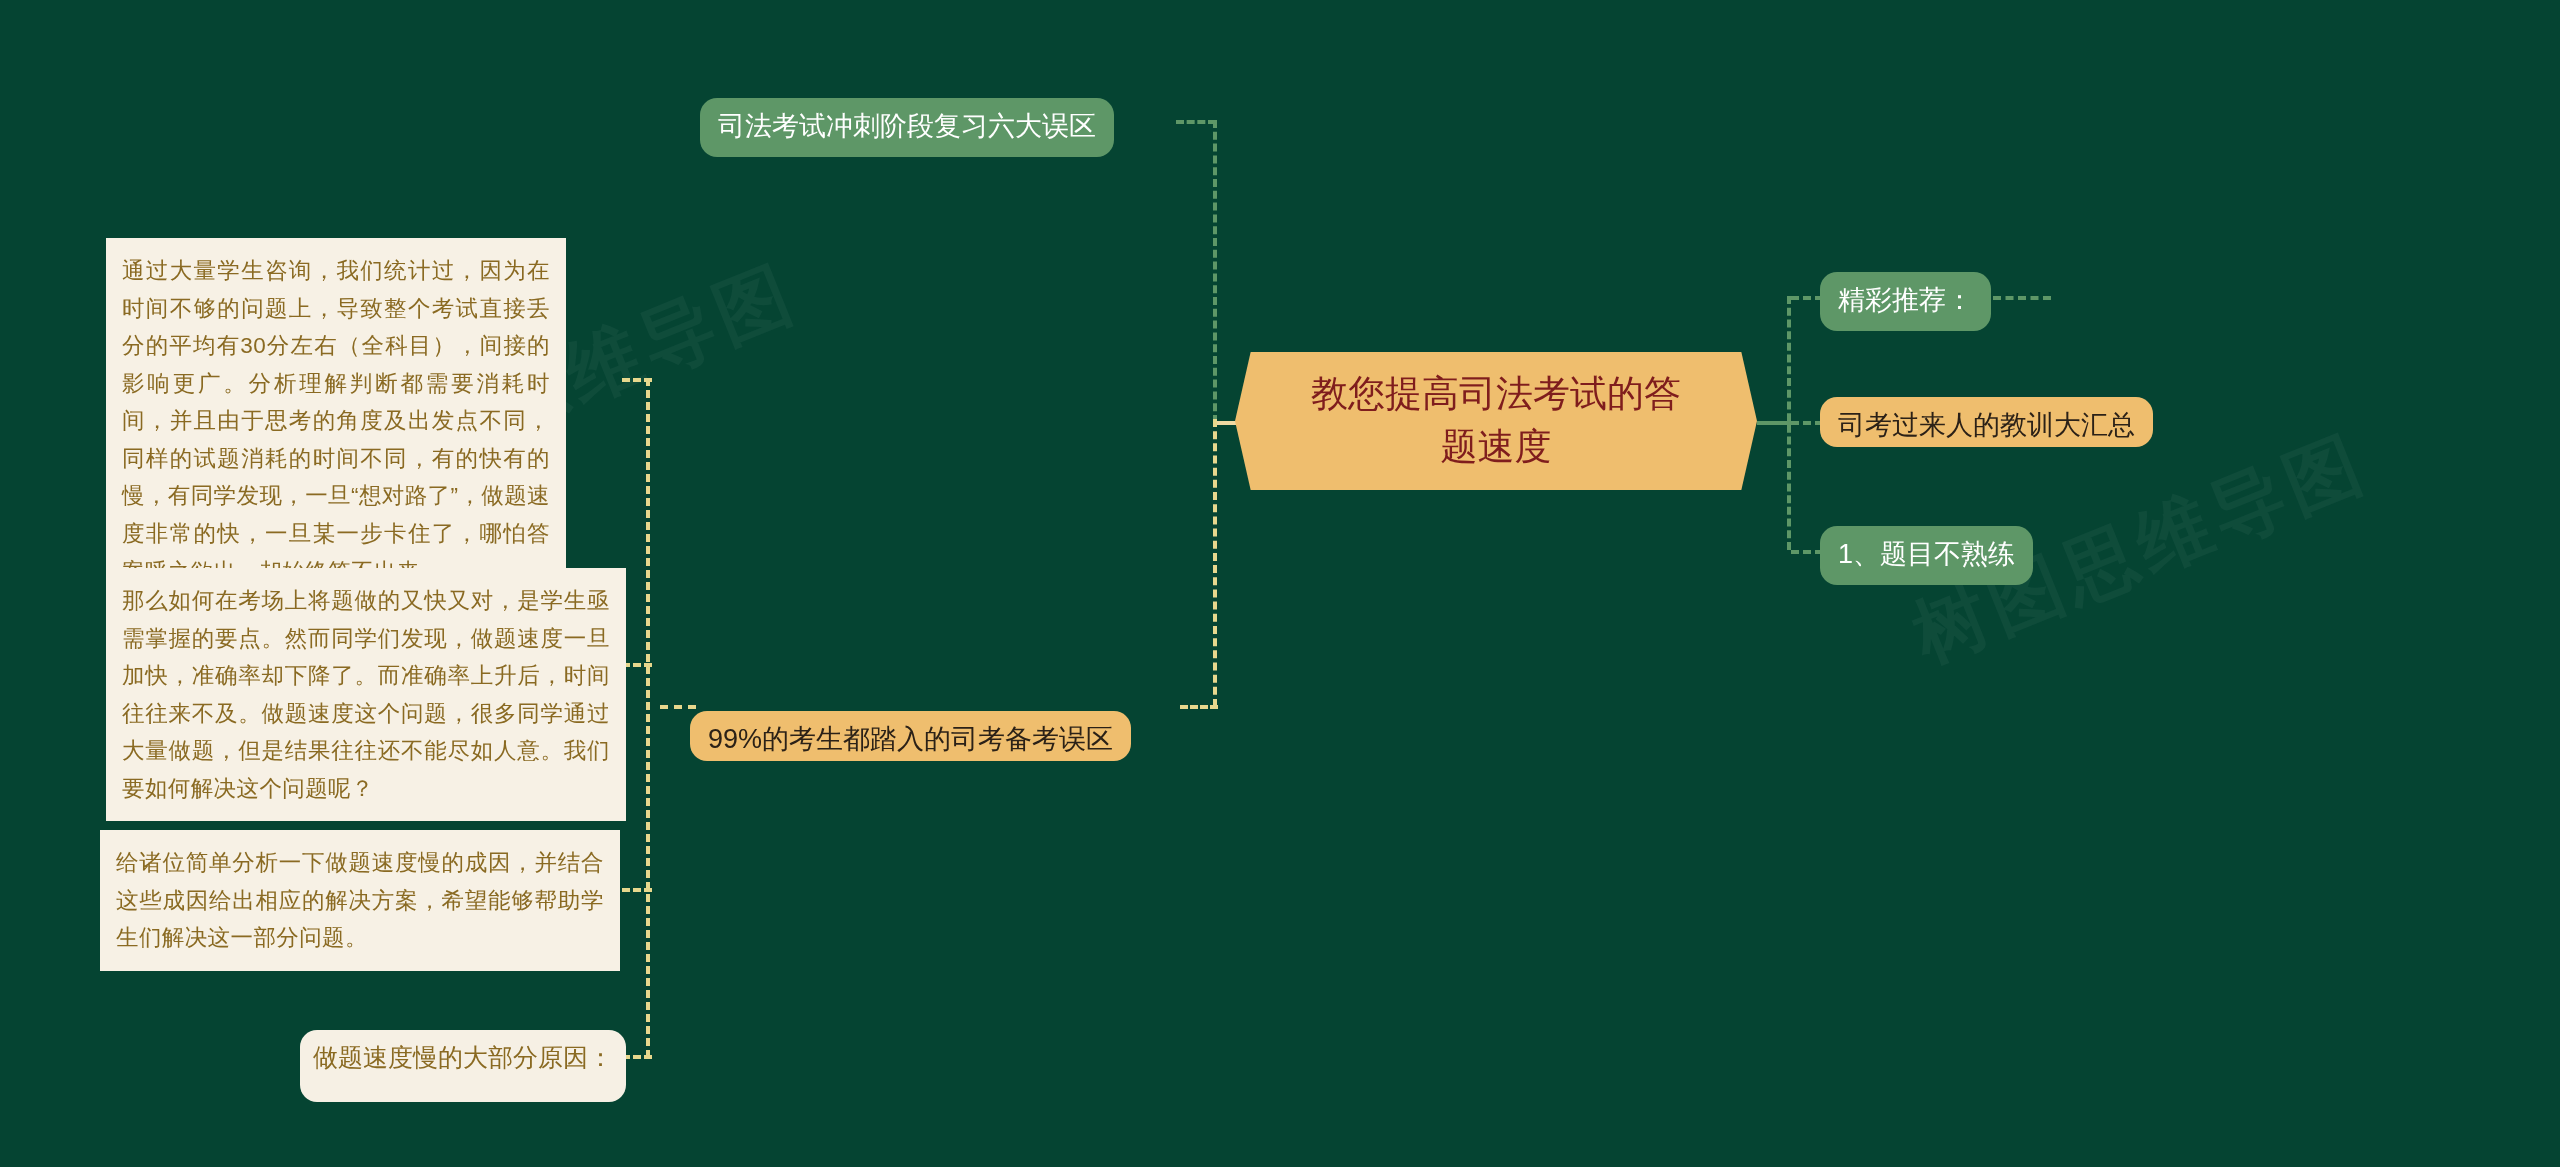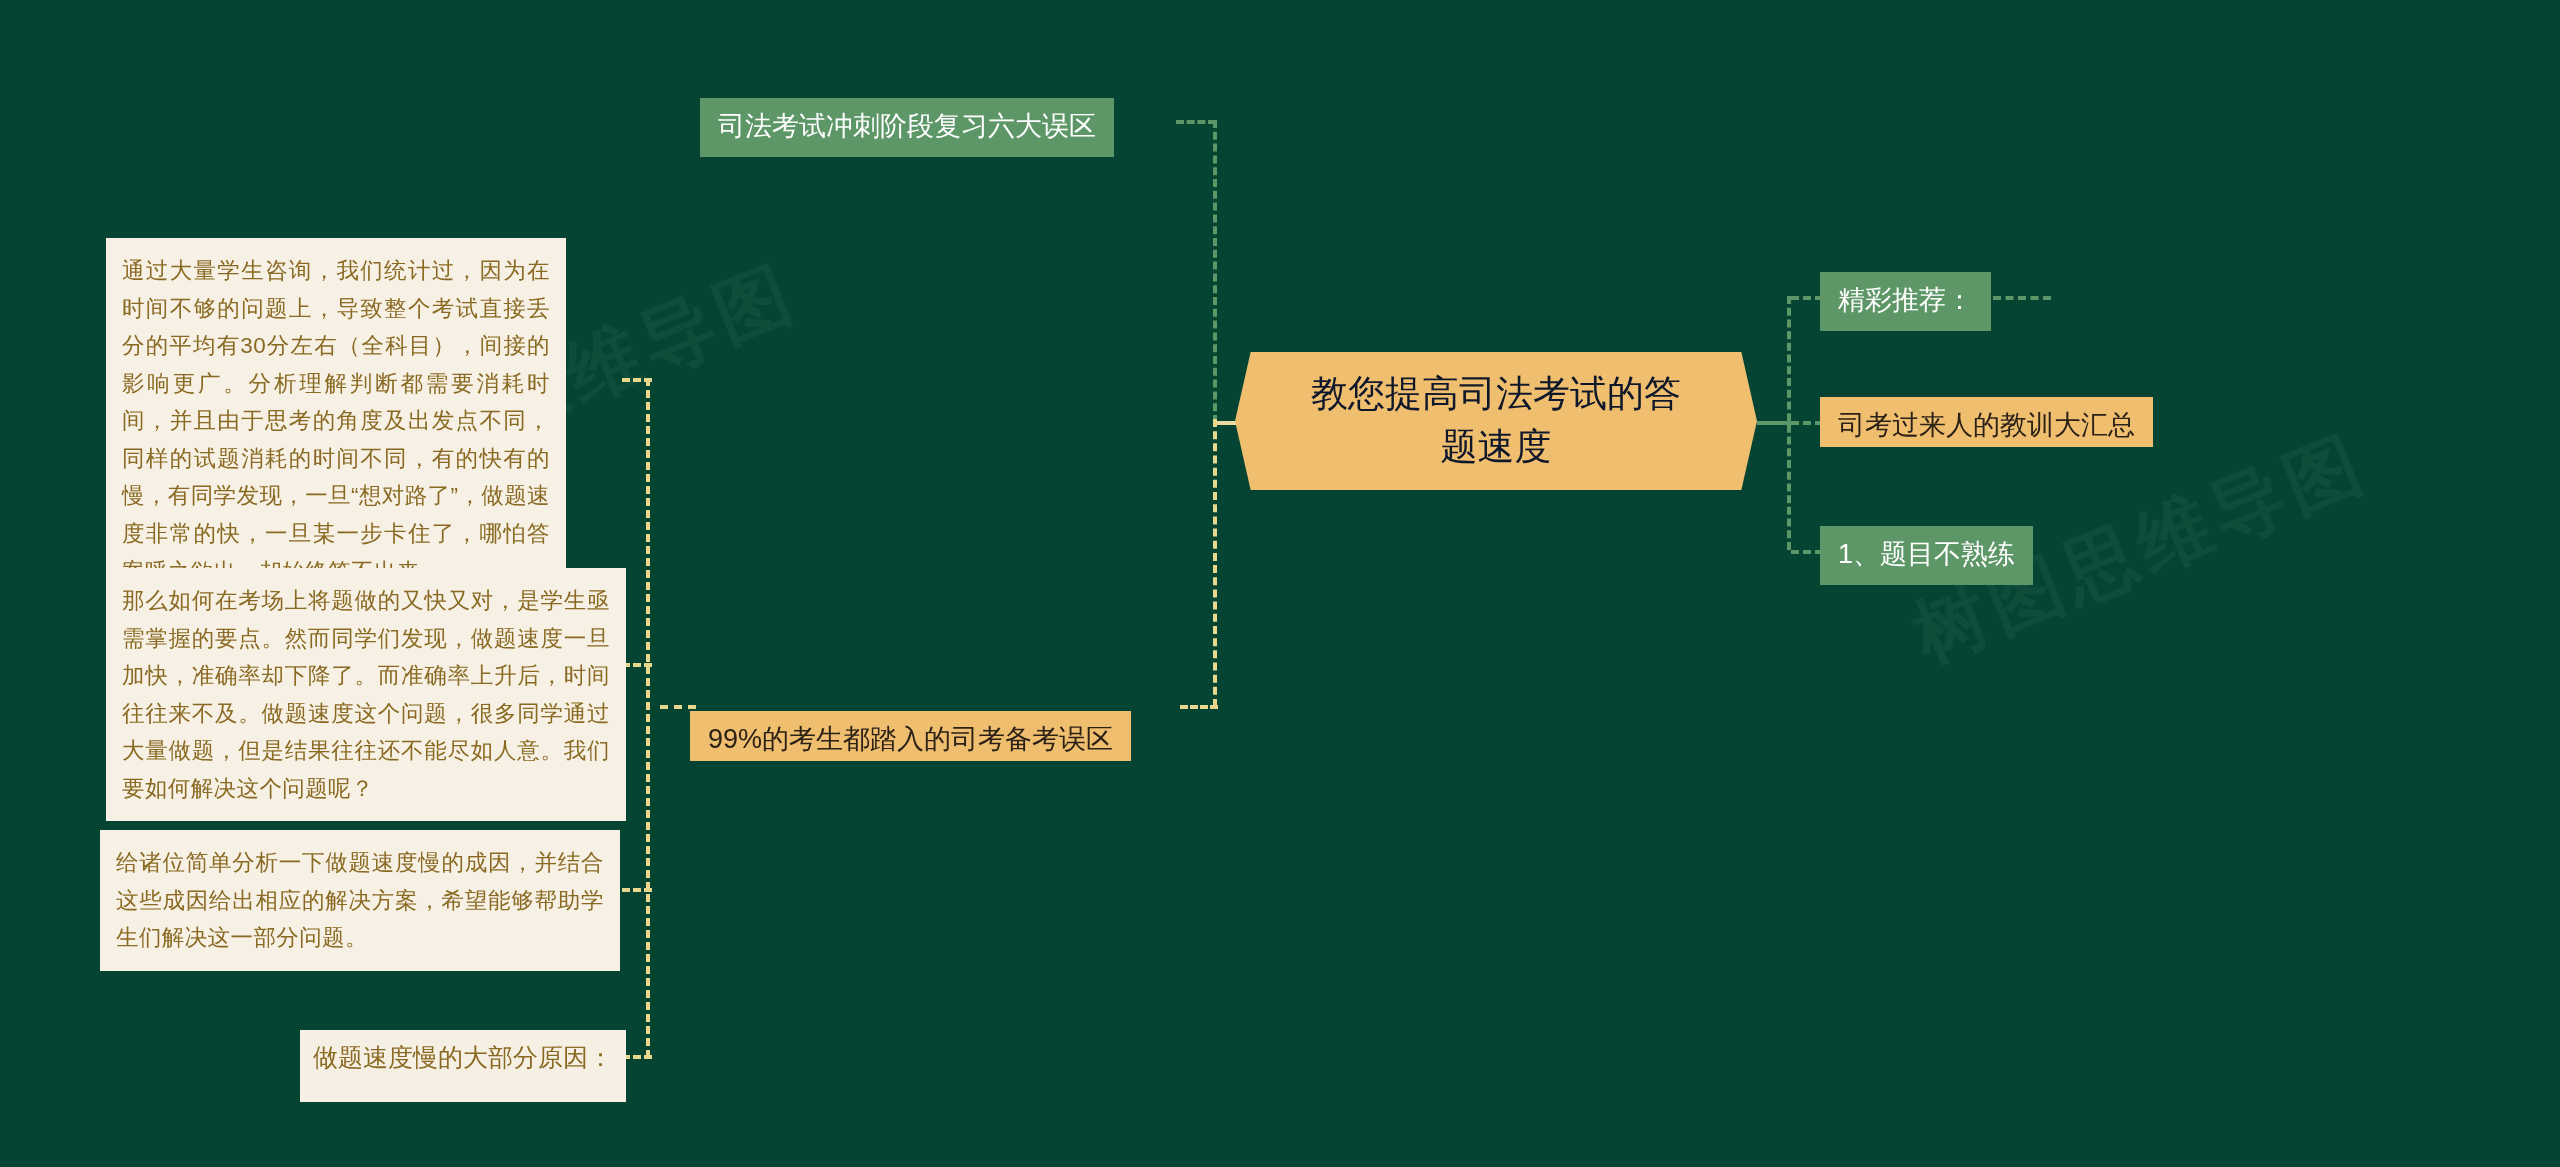--- a/index.html
+++ b/index.html
@@ -32,20 +32,21 @@
   }
 
   
   .node {
     position: absolute;
     box-sizing: border-box;
     display: flex;
     align-items: center;
     line-height: 1.45;
     white-space: nowrap;
+    border-radius: 17px;
   }
 
   
   .n-green {
     background: #5E9767;
     color: #FFFFFF;
     font-size: 27px;
     padding: 9px 18px 11px 18px;
   }
 
@@ -88,21 +89,21 @@
   }
 
   
   #center-node {
     position: absolute;
     background: #EFBE6E;
     clip-path: polygon(3.0% 0%, 97.0% 0%, 100% 50%, 97.0% 100%, 3.0% 100%, 0% 50%);
     display: flex;
     align-items: center;
     text-align: center;
-    color: #0f172a;
+    color: #7f1d1d;
     font-size: 37px;
     line-height: 1.42;
     padding: 0 60px;
     box-sizing: border-box;
   }
 
   
   .vline {
     position: absolute;
     width: 0;

